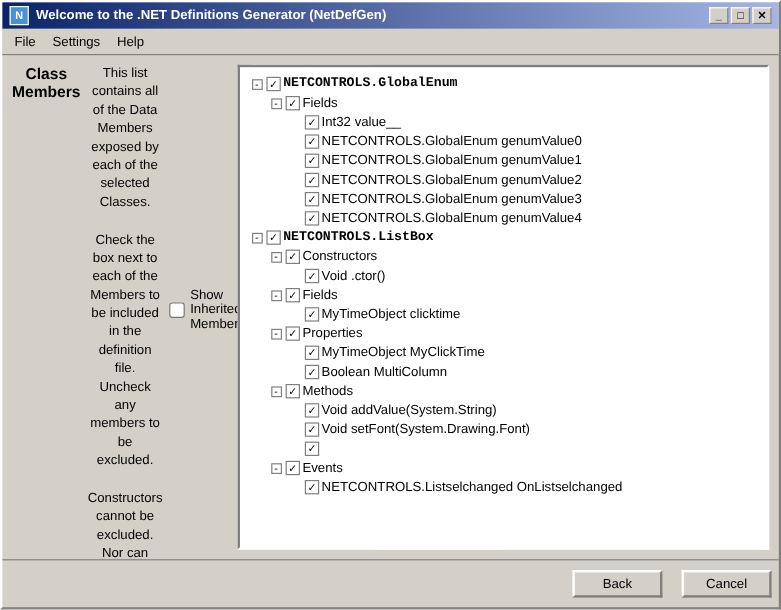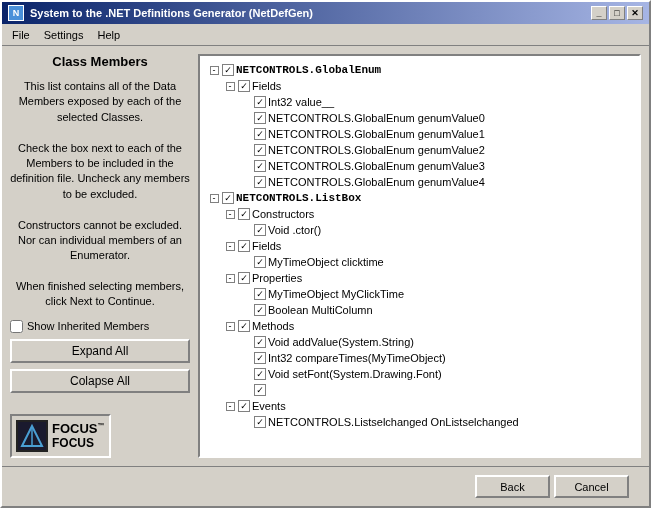--- a/index.html
+++ b/index.html
@@ -102,21 +102,20 @@
       padding: 8px;
       gap: 8px;
       overflow: hidden;
     }
 
     
     .left-panel {
       width: 180px;
       flex-shrink: 0;
       display: flex;
-      flex-direction: column;
       gap: 6px;
     }
 
     .left-panel-title {
       font-size: 13px;
       font-weight: bold;
       text-align: center;
       margin-bottom: 4px;
     }
 
@@ -220,22 +219,22 @@
       font-size: 11px;
       font-family: 'Tahoma', 'Arial', sans-serif;
     }
     .tree-label.bold { font-weight: bold; font-family: Liberation Mono, monospace; }
 
     
     .bottom-bar {
       display: flex;
       justify-content: flex-end;
       align-items: center;
-      padding: 6px 20px;
-      gap: 4px;
+      padding: 6px 6px;
+      gap: 16px;
       border-top: 1px solid #808080;
       flex-shrink: 0;
       height: 40px;
     }
 
     .nav-btn {
       width: 75px;
       height: 23px;
       background: #d4d0c8;
       border: 2px solid;
@@ -248,21 +247,21 @@
     }
   </style>
 </head>
 <body>
 
 <div class="window">
 
   <div class="title-bar">
     <div class="title-bar-left">
       <div class="title-icon">N</div>
-      <span class="title-text">System to the .NET Definitions Generator (NetDefGen)</span>
+      <span class="title-text">Welcome to the .NET Definitions Generator (NetDefGen)</span>
     </div>
     <div class="title-buttons">
       <div class="title-btn">_</div>
       <div class="title-btn">□</div>
       <div class="title-btn close-btn">✕</div>
     </div>
   </div>
 
   <div class="menu-bar">
     <div class="menu-item">File</div>
@@ -425,26 +424,20 @@
           <div class="tree-item">
             <span style="display: inline-block; width: 32px;"></span>
             <span class="expand-icon"></span>
             <span class="checkbox checked"></span>
             <span class="tree-label">Void addValue(System.String)</span>
           </div>
           <div class="tree-item">
             <span style="display: inline-block; width: 32px;"></span>
             <span class="expand-icon"></span>
             <span class="checkbox checked"></span>
-            <span class="tree-label">Int32 compareTimes(MyTimeObject)</span>
-          </div>
-          <div class="tree-item">
-            <span style="display: inline-block; width: 32px;"></span>
-            <span class="expand-icon"></span>
-            <span class="checkbox checked"></span>
             <span class="tree-label">Void setFont(System.Drawing.Font)</span>
           </div>
           <div class="tree-item">
             <span style="display: inline-block; width: 32px;"></span>
             <span class="expand-icon"></span>
             <span class="checkbox checked"></span>
           </div>
           <div class="tree-item">
             <span style="display: inline-block; width: 16px;"></span>
             <span class="expand-icon">

